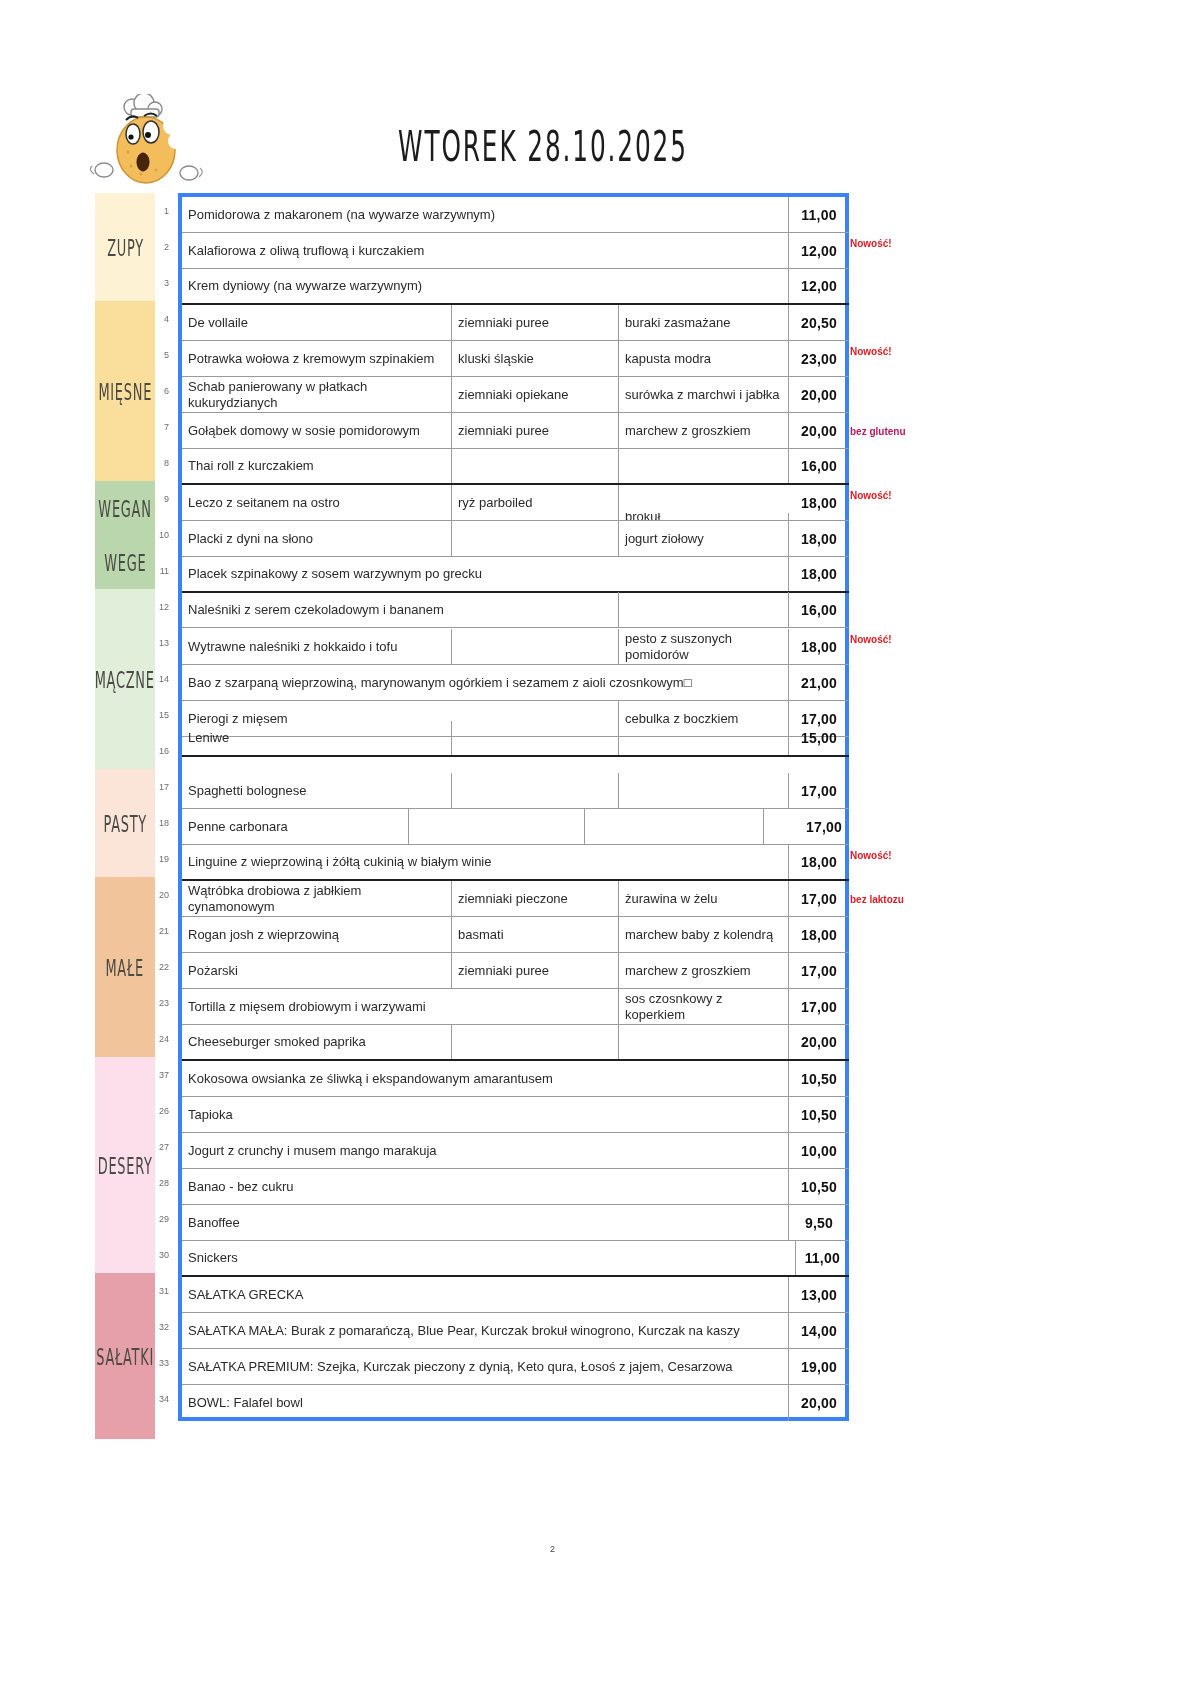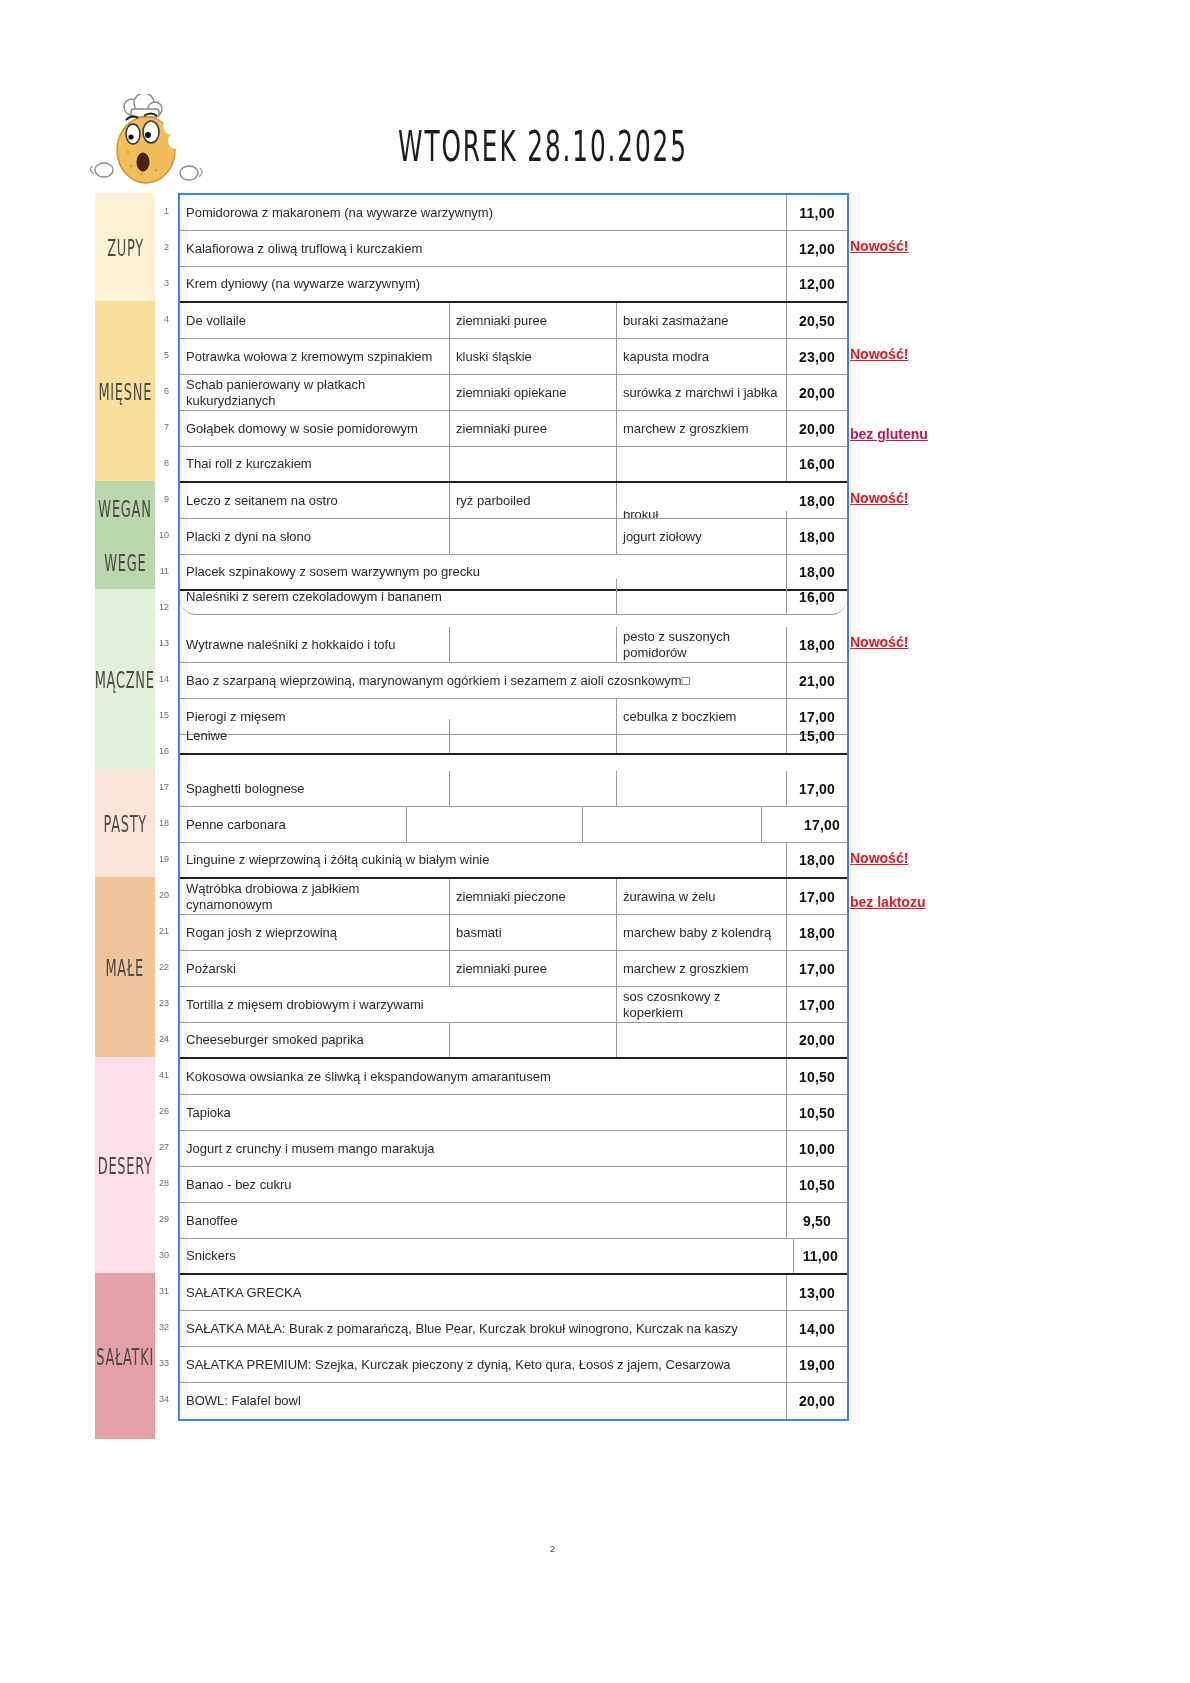--- a/index.html
+++ b/index.html
@@ -14,31 +14,31 @@
   }
   .mascot{position:absolute;left:86px;top:94px;}
   .menu{position:absolute;left:95px;top:193px;width:1000px;height:1280px;}
   .band{position:absolute;left:0;width:60px;display:flex;flex-direction:column;
     align-items:center;justify-content:space-around;}
   .band-label{font-size:18px;color:#4a4a44;letter-spacing:1px;white-space:nowrap;
     transform:scale(0.72,1.25);font-family:"DejaVu Sans",sans-serif;}
   .rownum{position:absolute;left:56px;width:22px;height:36px;line-height:36px;
     text-align:right;padding-right:4px;font-size:9px;color:#6d6d6d;box-sizing:border-box;}
   .tablewrap{position:absolute;left:83px;top:0;width:671px;height:1228px;
-    border:2px solid #3b82f6;box-sizing:border-box;background:transparent;}
+    border:4px solid #3b82f6;box-sizing:border-box;background:transparent;}
   .menu-row{position:absolute;left:0;width:667px;height:36px;display:flex;box-sizing:border-box;
     border-bottom:1px solid #9b9b9b;}
   .menu-row.section-end{border-bottom:2px solid #1f1f1f;}
   .menu-row.last{border-bottom:none;}
   .cell{display:flex;align-items:center;box-sizing:border-box;border-right:1px solid #9b9b9b;
     padding:1px 6px;font-size:13px;line-height:1.18;color:#2b2b2b;overflow:hidden;}
   .price{display:flex;align-items:center;justify-content:center;box-sizing:border-box;
     width:60px;font-size:14px;font-weight:bold;color:#101010;letter-spacing:0.2px;}
-  .note{position:absolute;left:755px;width:170px;font-size:14px;font-weight:bold;
-    white-space:nowrap;text-decoration:underline;}
+  .note{position:absolute;left:755px;width:170px;font-size:10px;font-weight:bold;
+    white-space:nowrap;}
   .pagenum{position:absolute;left:550px;top:1544px;font-size:9px;color:#444;}
 </style>
 </head>
 <body>
 
 <div class="page">
 
   <svg class="mascot" width="124" height="100" viewBox="0 0 124 100">
 
     <g fill="#fdfdfd" stroke="#8a8a8a" stroke-width="1.4">
@@ -156,21 +156,21 @@
         <div class="menu-row" style="top: 324px;">
           <div class="cell" style="width: 270px;">Placki z dyni na słono</div>
           <div class="cell" style="width: 167px;"></div>
           <div class="cell" style="width: 170px;">jogurt ziołowy</div>
           <div class="price">18,00</div>
         </div>
         <div class="menu-row section-end" style="top: 360px;">
           <div class="cell" style="width: 607px;">Placek szpinakowy z sosem warzywnym po grecku</div>
           <div class="price">18,00</div>
         </div>
-        <div class="menu-row" style="top: 384px; border-radius: 16px;">
+        <div class="menu-row" style="top: 395px;">
           <div class="cell" style="width: 437px;">Naleśniki z serem czekoladowym i bananem</div>
           <div class="cell" style="width: 170px;"></div>
           <div class="price">16,00</div>
         </div>
         <div class="menu-row" style="top: 432px;">
           <div class="cell" style="width: 270px;">Wytrawne naleśniki z hokkaido i tofu</div>
           <div class="cell" style="width: 167px;"></div>
           <div class="cell" style="width: 170px;">pesto z suszonych pomidorów</div>
           <div class="price">18,00</div>
         </div>
@@ -299,21 +299,21 @@
       <div class="rownum" style="top: 576px;">17</div>
       <div class="rownum" style="top: 612px;">18</div>
       <div class="rownum" style="top: 648px;">19</div>
       <div class="note" style="color: rgb(224, 27, 36); top: 657px;">Nowość!</div>
       <div class="rownum" style="top: 684px;">20</div>
       <div class="note" style="color: rgb(224, 27, 36); top: 701px;">bez laktozu</div>
       <div class="rownum" style="top: 720px;">21</div>
       <div class="rownum" style="top: 756px;">22</div>
       <div class="rownum" style="top: 792px;">23</div>
       <div class="rownum" style="top: 828px;">24</div>
-      <div class="rownum" style="top: 864px;">41</div>
+      <div class="rownum" style="top: 864px;">37</div>
       <div class="rownum" style="top: 900px;">26</div>
       <div class="rownum" style="top: 936px;">27</div>
       <div class="rownum" style="top: 972px;">28</div>
       <div class="rownum" style="top: 1008px;">29</div>
       <div class="rownum" style="top: 1044px;">30</div>
       <div class="rownum" style="top: 1080px;">31</div>
       <div class="rownum" style="top: 1116px;">32</div>
       <div class="rownum" style="top: 1152px;">33</div>
       <div class="rownum" style="top: 1188px;">34</div>
     </div>

